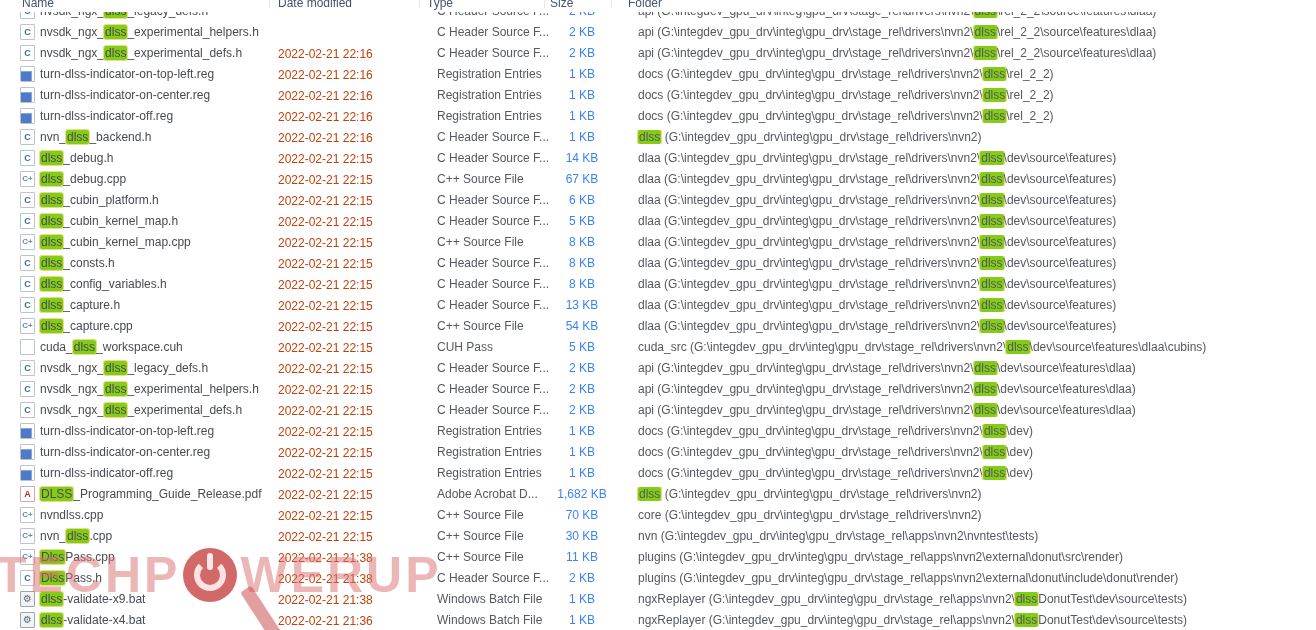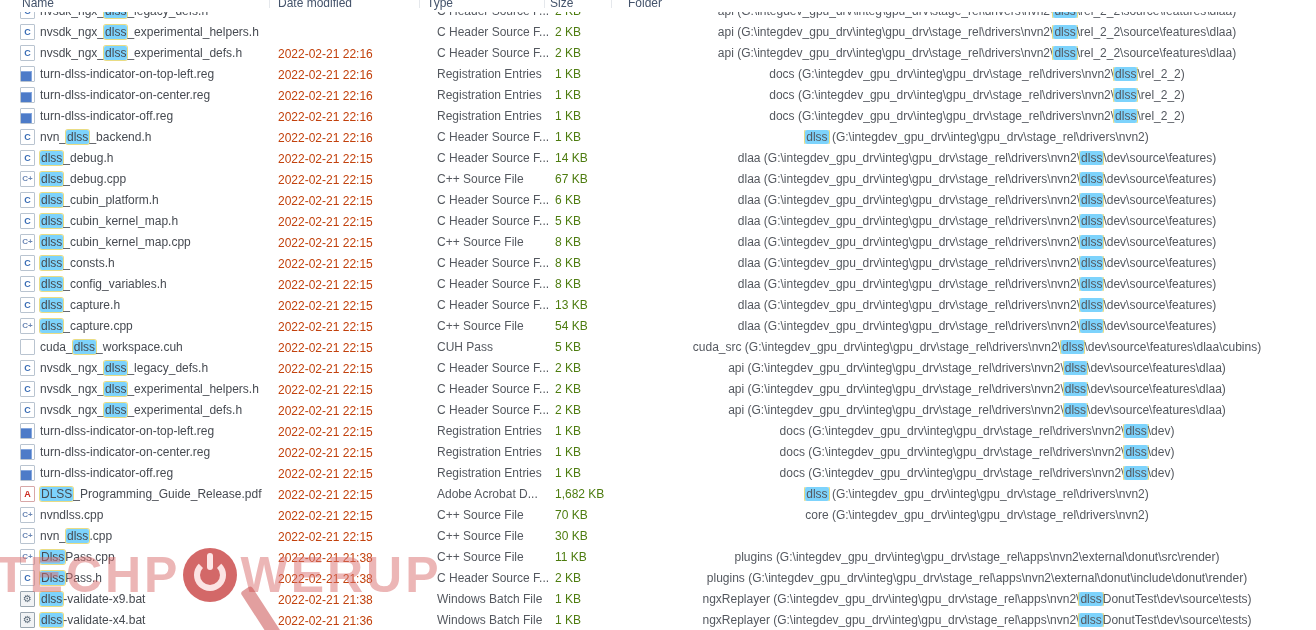--- a/index.html
+++ b/index.html
@@ -18,24 +18,24 @@
   .hdr .hc.hc-folder { flex:1; padding-left:16px; border-right:none; }
 
   
   .clip { height:9px; overflow:hidden; }
   .clip .row { margin-top:-12px; }
   .row { display:flex; height:21px; align-items:center; font-size:12px; white-space:nowrap; }
   .cell { overflow:hidden; }
   .c-name { width:270px; padding-left:20px; display:flex; align-items:center; color:#474b52; }
   .c-date { width:150px; padding-left:8px; color:#c2410c;margin-top:45px; }
   .c-type { width:125px; padding-left:7px; color:#54585f;margin-left:10px; }
-  .c-size { width:67px; padding-right:13px; text-align:left; color:#4d7c0f; }
-  .c-folder { flex:1; padding-left:16px; color:#54585f;text-align:center; }
-
-  mark { background:#7dd3fc; box-shadow:0 0 0 1px #e9dc84; border-radius:2px;
+  .c-size { width:67px; padding-right:13px; text-align:center; color:#3b82f6; }
+  .c-folder { flex:1; padding-left:16px; color:#54585f; }
+
+  mark { background:#84cc16; box-shadow:0 0 0 1px #e9dc84; border-radius:2px;
     color:inherit; padding:0 1px; }
 
   
   .ficon { width:15px; height:16px; flex:none; margin-right:5px; position:relative;
     display:flex; align-items:center; justify-content:center;
     background:#fff; border:1px solid #b9c4d0; border-radius:1px;
     font-size:9px; font-weight:bold; }
   .i-h   { color:#3a6db5; }
   .i-cpp { color:#6b87b5; font-size:8px; }
   .i-cuh { color:#b9c4d0; }
@@ -325,20 +325,21 @@
         <div class="cell c-folder">core (G:\integdev_gpu_drv\integ\gpu_drv\stage_rel\drivers\nvn2)</div>
       </div>
       <div class="row">
         <div class="cell c-name">
           <span class="ficon i-cpp">C+</span>
           <span>nvn_<mark>dlss</mark>.cpp</span>
         </div>
         <div class="cell c-date">2022-02-21 21:38</div>
         <div class="cell c-type">C++ Source File</div>
         <div class="cell c-size">30 KB</div>
+        <div class="cell c-folder">nvn (G:\integdev_gpu_drv\integ\gpu_drv\stage_rel\apps\nvn2\nvntest\tests)</div>
       </div>
       <div class="row">
         <div class="cell c-name">
           <span class="ficon i-cpp">C+</span>
           <span><mark>Dlss</mark>Pass.cpp</span>
         </div>
         <div class="cell c-date">2022-02-21 21:38</div>
         <div class="cell c-type">C++ Source File</div>
         <div class="cell c-size">11 KB</div>
         <div class="cell c-folder">plugins (G:\integdev_gpu_drv\integ\gpu_drv\stage_rel\apps\nvn2\external\donut\src\render)</div>

